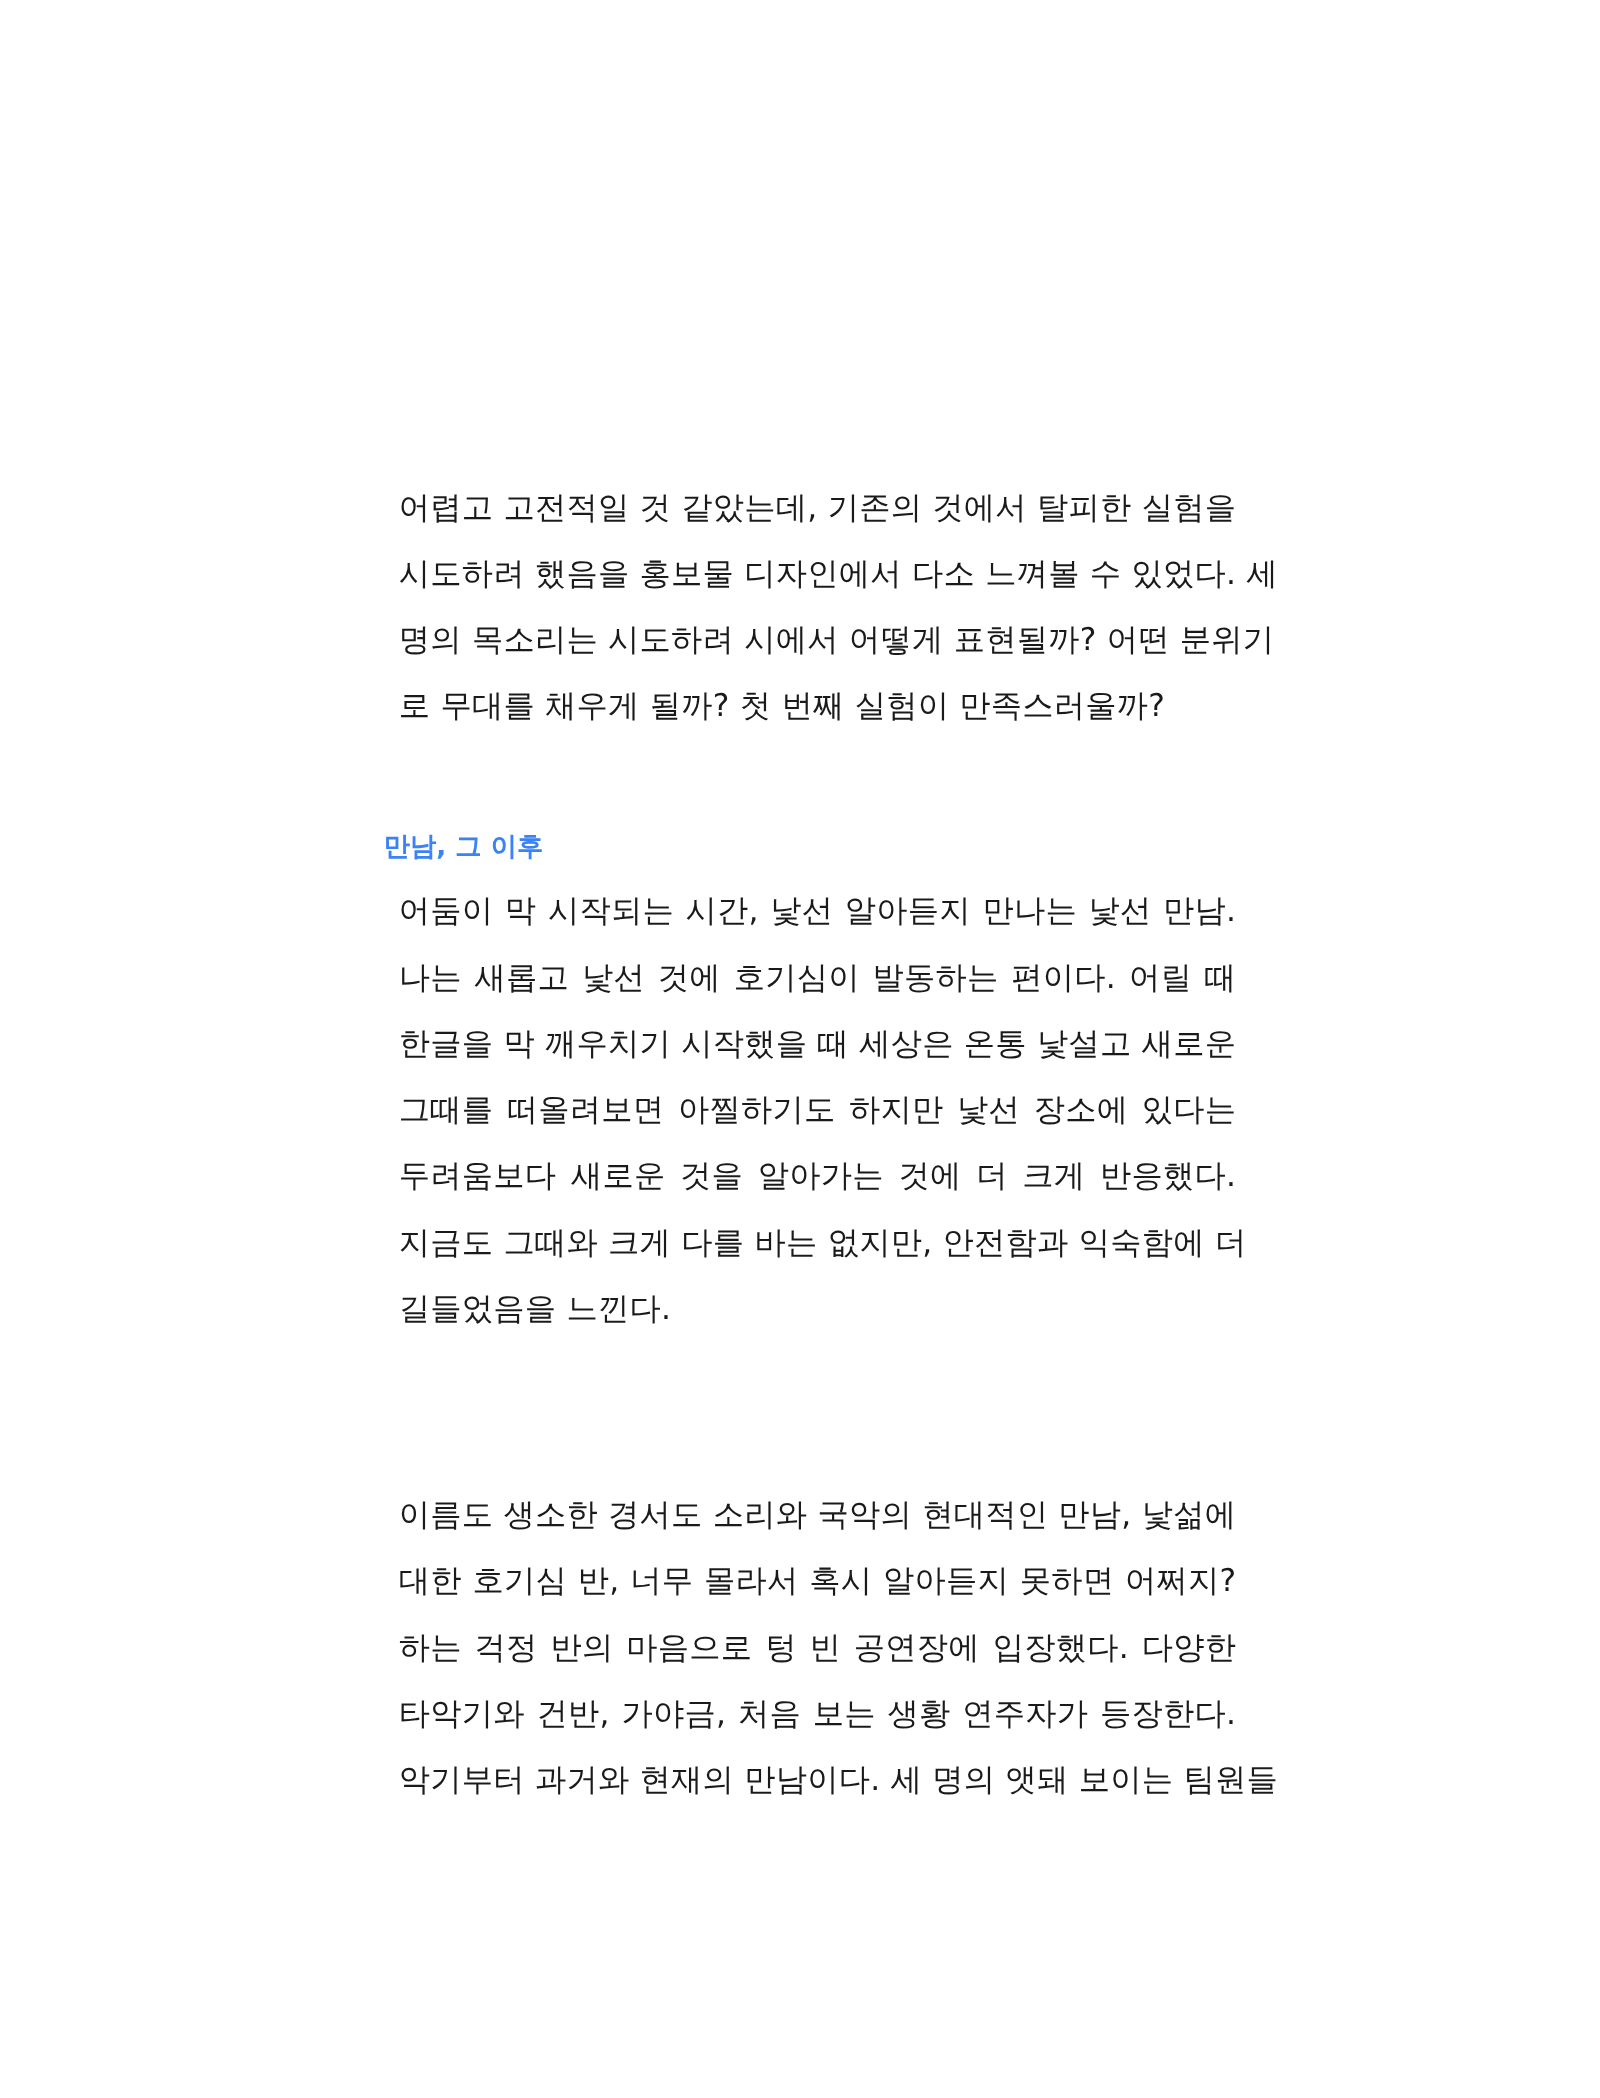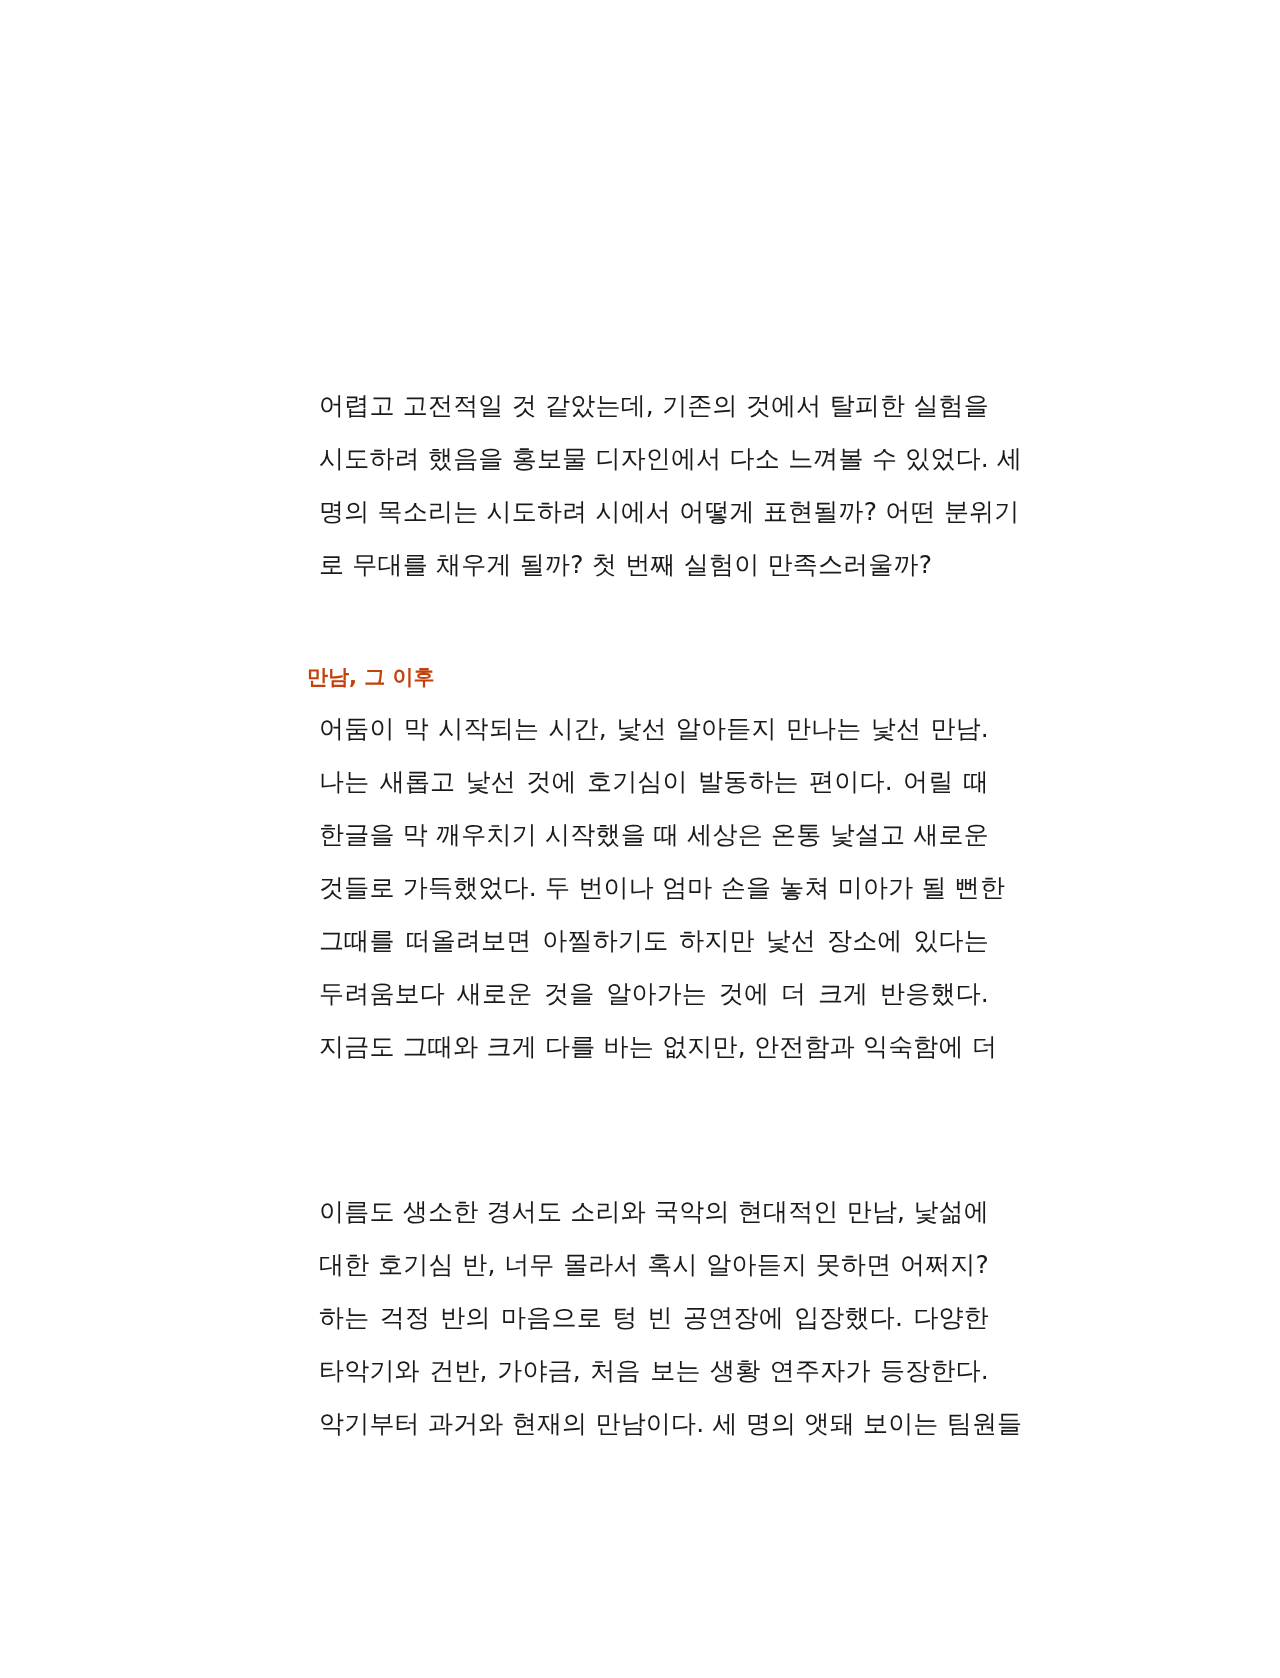--- a/index.html
+++ b/index.html
@@ -40,21 +40,21 @@
       text-align-last: left;
     }
     .heading {
       position: absolute;
       left: 0;
       top: 655px;
       height: 44px;
       line-height: 44px;
       font-size: 21px;
       font-weight: bold;
-      color: #c2410c;
+      color: #3b82f6;
       white-space: nowrap;
       text-align: right;
     }
     #para-1 { top: 379px; }
     #para-2 { top: 702px; }
     #para-3 { top: 1185px; }
   </style>
 </head>
 <body>
 
@@ -66,24 +66,24 @@
     <span class="line">명의 목소리는 시도하려 시에서 어떻게 표현될까? 어떤 분위기</span>
     <span class="line last">로 무대를 채우게 될까? 첫 번째 실험이 만족스러울까?</span>
   </div>
 
   <div class="heading">만남, 그 이후</div>
 
   <div class="block" id="para-2">
     <span class="line">어둠이 막 시작되는 시간, 낯선 알아듣지 만나는 낯선 만남.</span>
     <span class="line">나는 새롭고 낯선 것에 호기심이 발동하는 편이다. 어릴 때</span>
     <span class="line">한글을 막 깨우치기 시작했을 때 세상은 온통 낯설고 새로운</span>
-    <span class="line">것들로 가득했었다. 두 번이나 엄마 손을 놓쳐 미아가 될 뻔한</span>
     <span class="line">그때를 떠올려보면 아찔하기도 하지만 낯선 장소에 있다는</span>
     <span class="line">두려움보다 새로운 것을 알아가는 것에 더 크게 반응했다.</span>
     <span class="line">지금도 그때와 크게 다를 바는 없지만, 안전함과 익숙함에 더</span>
+    <span class="line last">길들었음을 느낀다.</span>
   </div>
 
   <div class="block" id="para-3">
     <span class="line">이름도 생소한 경서도 소리와 국악의 현대적인 만남, 낯섦에</span>
     <span class="line">대한 호기심 반, 너무 몰라서 혹시 알아듣지 못하면 어쩌지?</span>
     <span class="line">하는 걱정 반의 마음으로 텅 빈 공연장에 입장했다. 다양한</span>
     <span class="line">타악기와 건반, 가야금, 처음 보는 생황 연주자가 등장한다.</span>
     <span class="line">악기부터 과거와 현재의 만남이다. 세 명의 앳돼 보이는 팀원들</span>
   </div>
 

